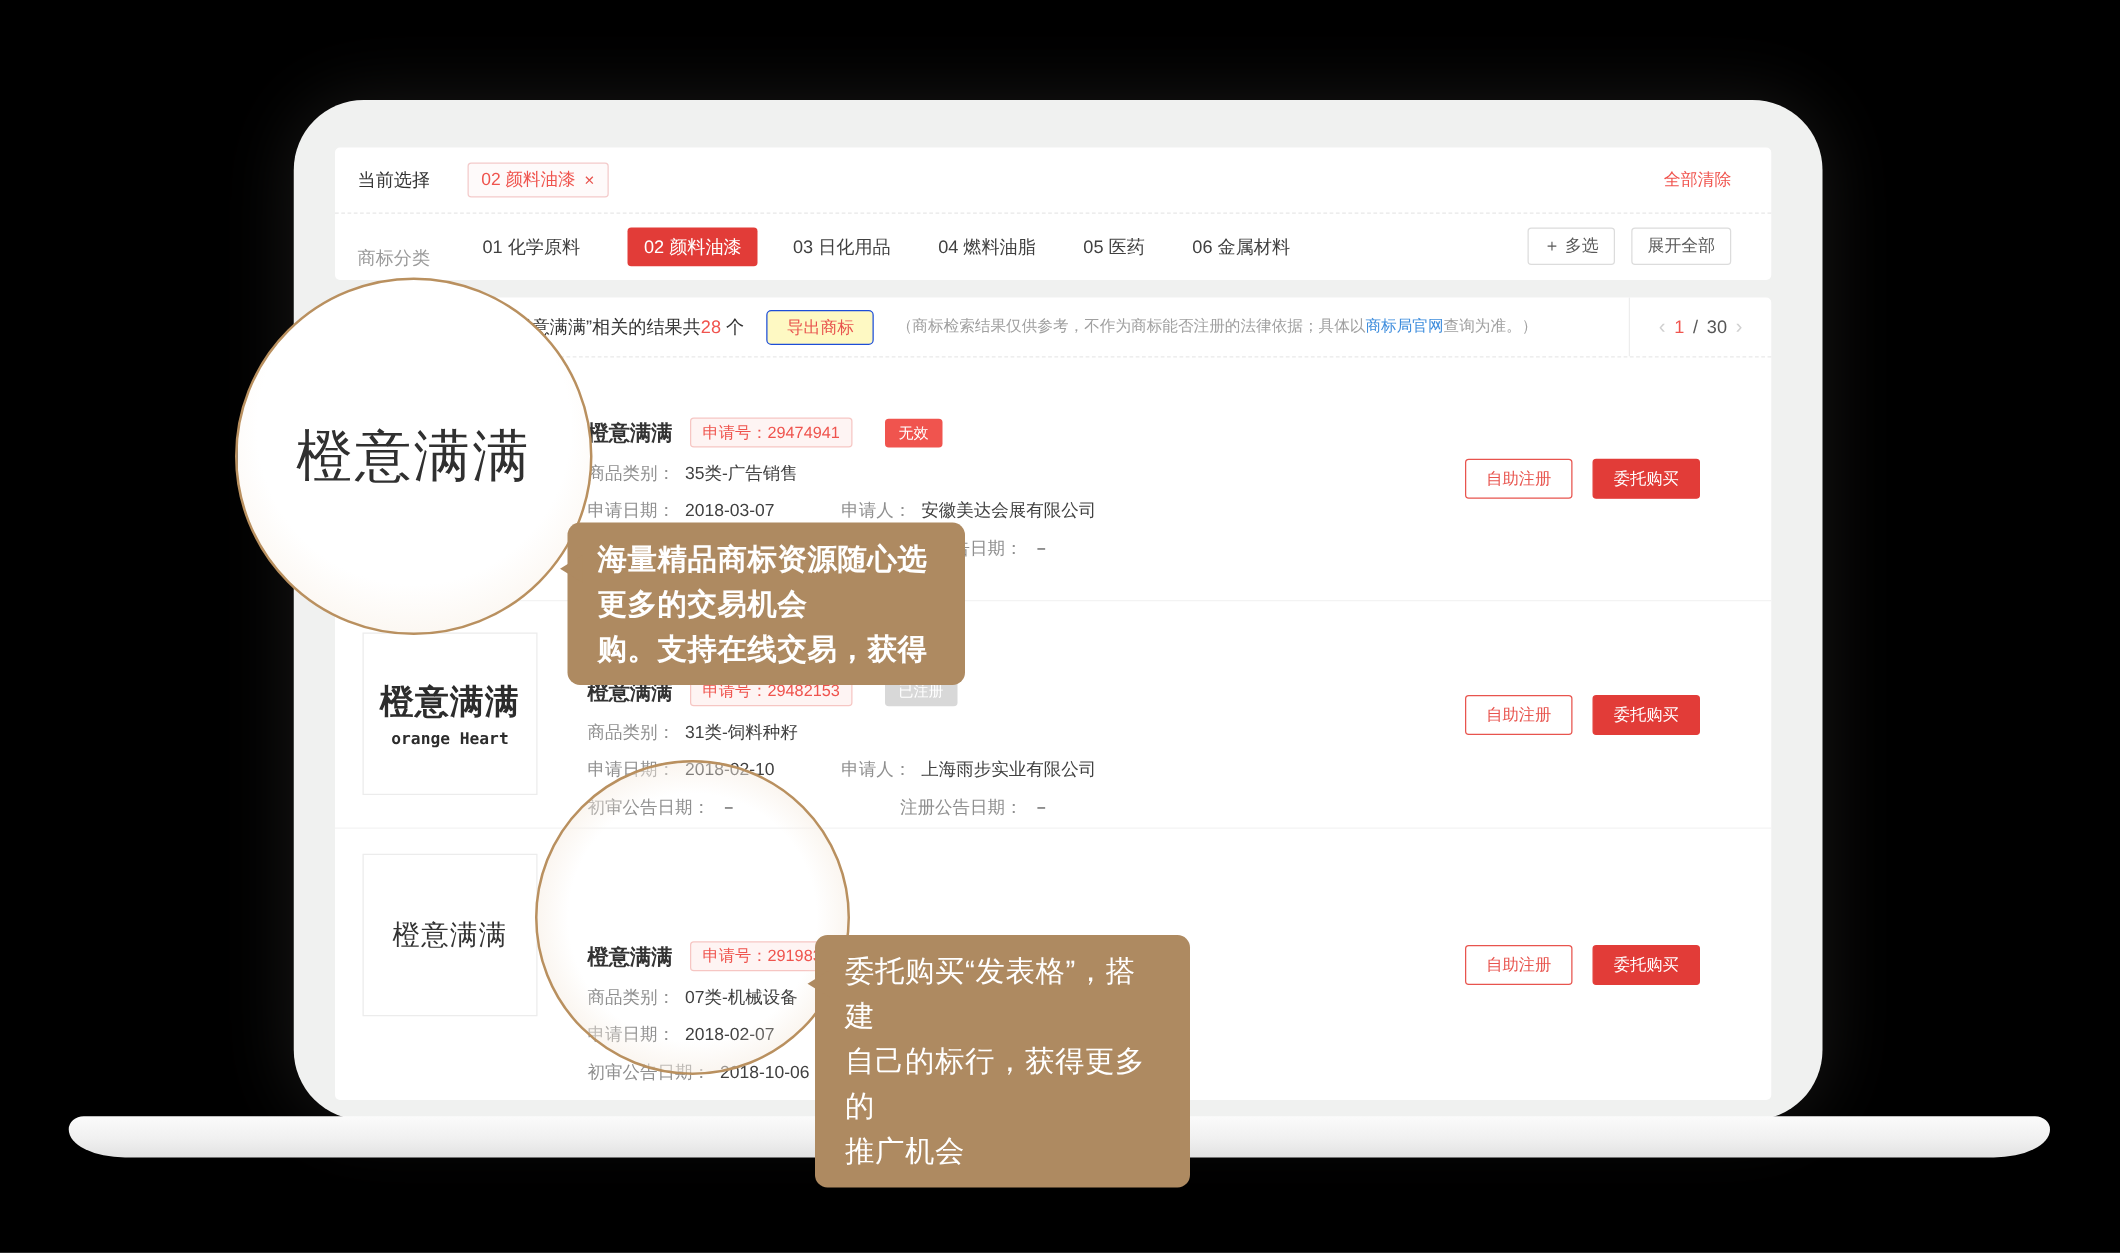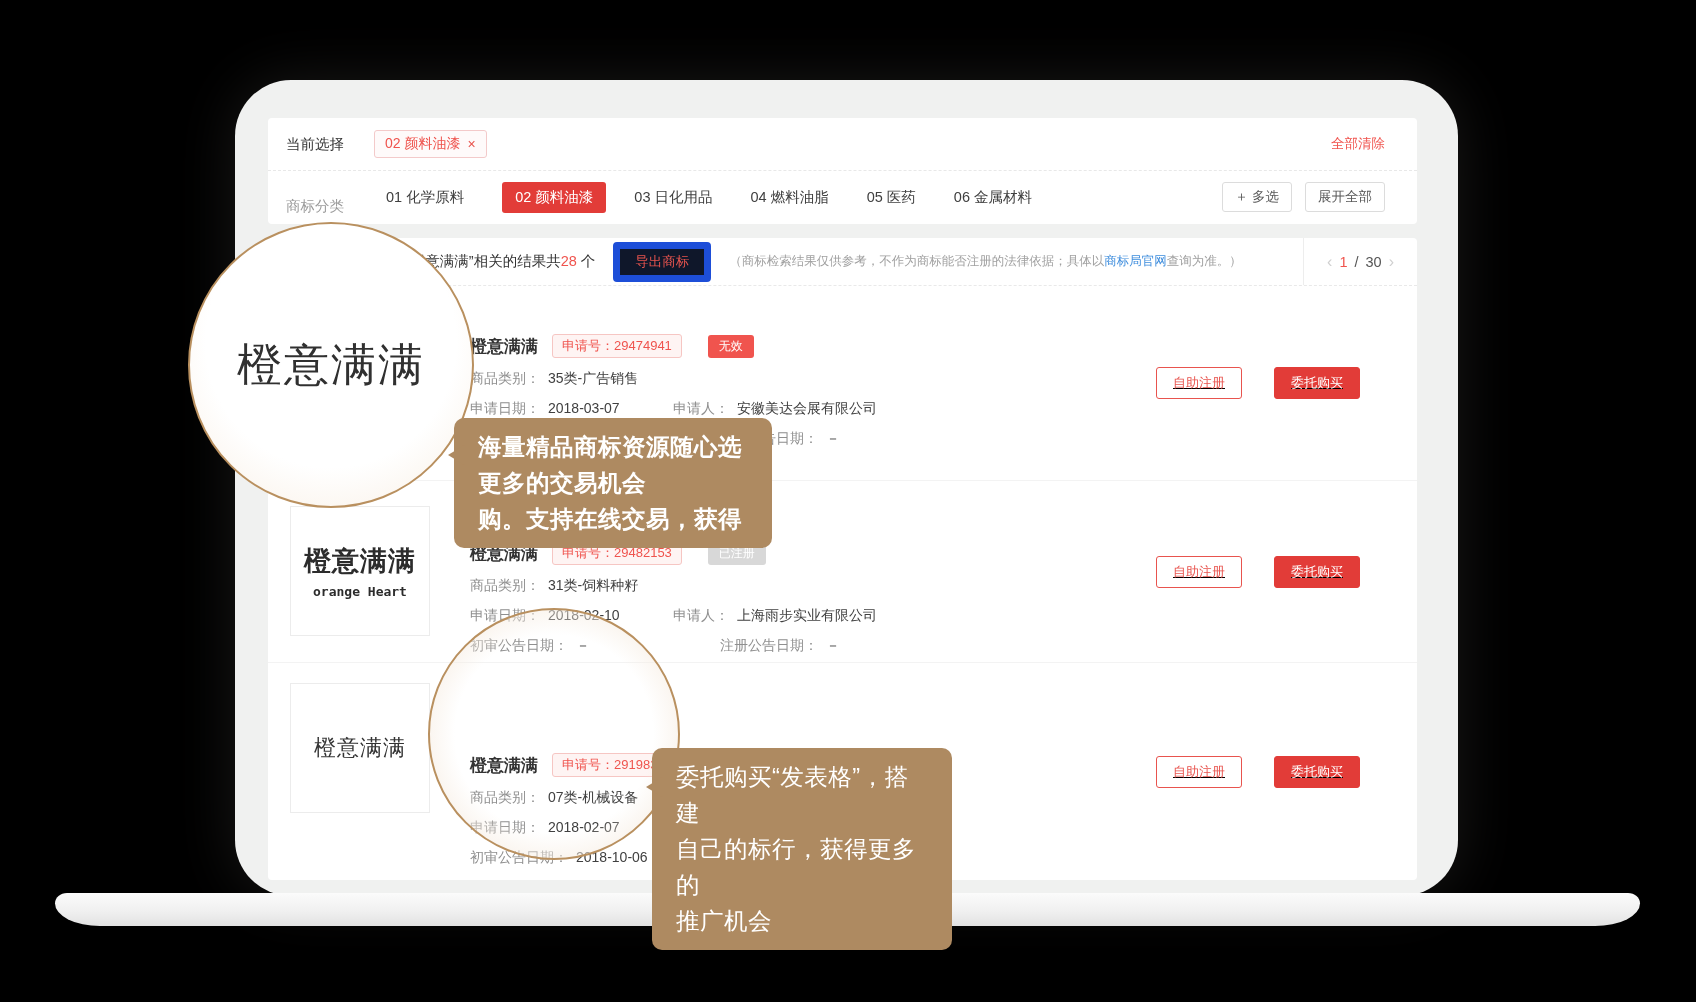--- a/index.html
+++ b/index.html
@@ -26,21 +26,21 @@
   .cat { font-size:14.5px; color:#404040; margin-right:38px; cursor:pointer; white-space:nowrap; }
   .cat.active { background:#e23c38; color:#fff; padding:6px 13px; border-radius:3px; margin-right:28px; }
   .mini-btn { font-size:13.5px; color:#595959; background:#fff; border:1px solid #dcdcdc; border-radius:3px;
               padding:5px 12px; margin-left:13px; cursor:pointer; white-space:nowrap; }
 
   
   .panel-results { position:absolute; left:33px; top:158px; width:1149px; height:642px; background:#fff; border-radius:4px; }
   .res-header { height:48px; display:flex; align-items:center; border-bottom:1px dashed #e9e9e9; padding-left:22px; }
   .summary { font-size:14.5px; color:#333; white-space:nowrap; }
   .summary .cnt { color:#f0544e; }
-  .export-btn { margin:0 18px; font-size:13.5px; color:#e8544e; background:#0f172a; border:7px solid #1d4ed8;
+  .export-btn { margin:0 18px; font-size:13.5px; color:#e8544e; background:#fef9c3; border:1px solid #1d4ed8;
                 border-radius:4px; padding:4px 15px; cursor:pointer; white-space:nowrap; }
   .disclaimer { flex:1; font-size:12.5px; color:#a0a0a0; white-space:nowrap; overflow:hidden; }
   .disclaimer .lnk { color:#3e8ddd; cursor:pointer; }
   .pag { width:114px; height:100%; border-left:1px solid #ededed; display:flex; align-items:center; justify-content:center; gap:7px; }
   .pag .chev { color:#d0d0d0; font-size:16px; cursor:pointer; }
   .pag .cur { color:#f0544e; font-size:14.5px; }
   .pag .sep,.pag .tot { color:#555; font-size:14.5px; }
 
   
   .row { position:relative; display:flex; padding-left:22px; }
@@ -59,21 +59,21 @@
   .tm-tag { margin-left:14px; font-size:13px; color:#ef544e; background:#fef4f3; border:1px solid #f6c6c3;
             border-radius:3px; padding:2px 9px; white-space:nowrap; }
   .badge { margin-left:26px; font-size:12px; color:#fff; border-radius:3px; padding:3px 11px; }
   .badge.invalid { background:#f0544e; }
   .badge.registered { background:#d8d8d8; }
   .dline { display:flex; margin-top:12px; font-size:14px; }
   .dline .lab { color:#8f8f8f; margin-right:8px; white-space:nowrap; }
   .dline .val { color:#404040; white-space:nowrap; }
   .dcol { display:flex; min-width:165px; margin-right:38px; }
   .dcol.wide { min-width:212px; }
-  .actions { position:absolute; right:57px; top:50%; transform:translateY(-50%); display:flex; gap:32px;text-decoration:underline; }
+  .actions { position:absolute; right:57px; top:50%; transform:translateY(-50%); display:flex; gap:16px; }
   .btn-outline { font-size:13px; color:#e8544e; background:#fff; border:1px solid #e8544e; border-radius:3px;
                  padding:6px 16px; cursor:pointer; white-space:nowrap; }
   .btn-solid { font-size:13px; color:#fff; background:#e23c38; border:1px solid #e23c38; border-radius:3px;
                padding:6px 16px; cursor:pointer; white-space:nowrap; }
 
   
   .circle1 { position:absolute; left:188px; top:222px; width:286px; height:286px; border-radius:50%;
              border:2px solid #b9905f; z-index:30; display:flex; align-items:center; justify-content:center;
              background:radial-gradient(circle at 50% 42%, #ffffff 58%, #fbf5ee 82%, #f3e7d9 100%); }
   .circle1 .big { font-size:45px; font-weight:500; color:#303030; letter-spacing:2px; }

